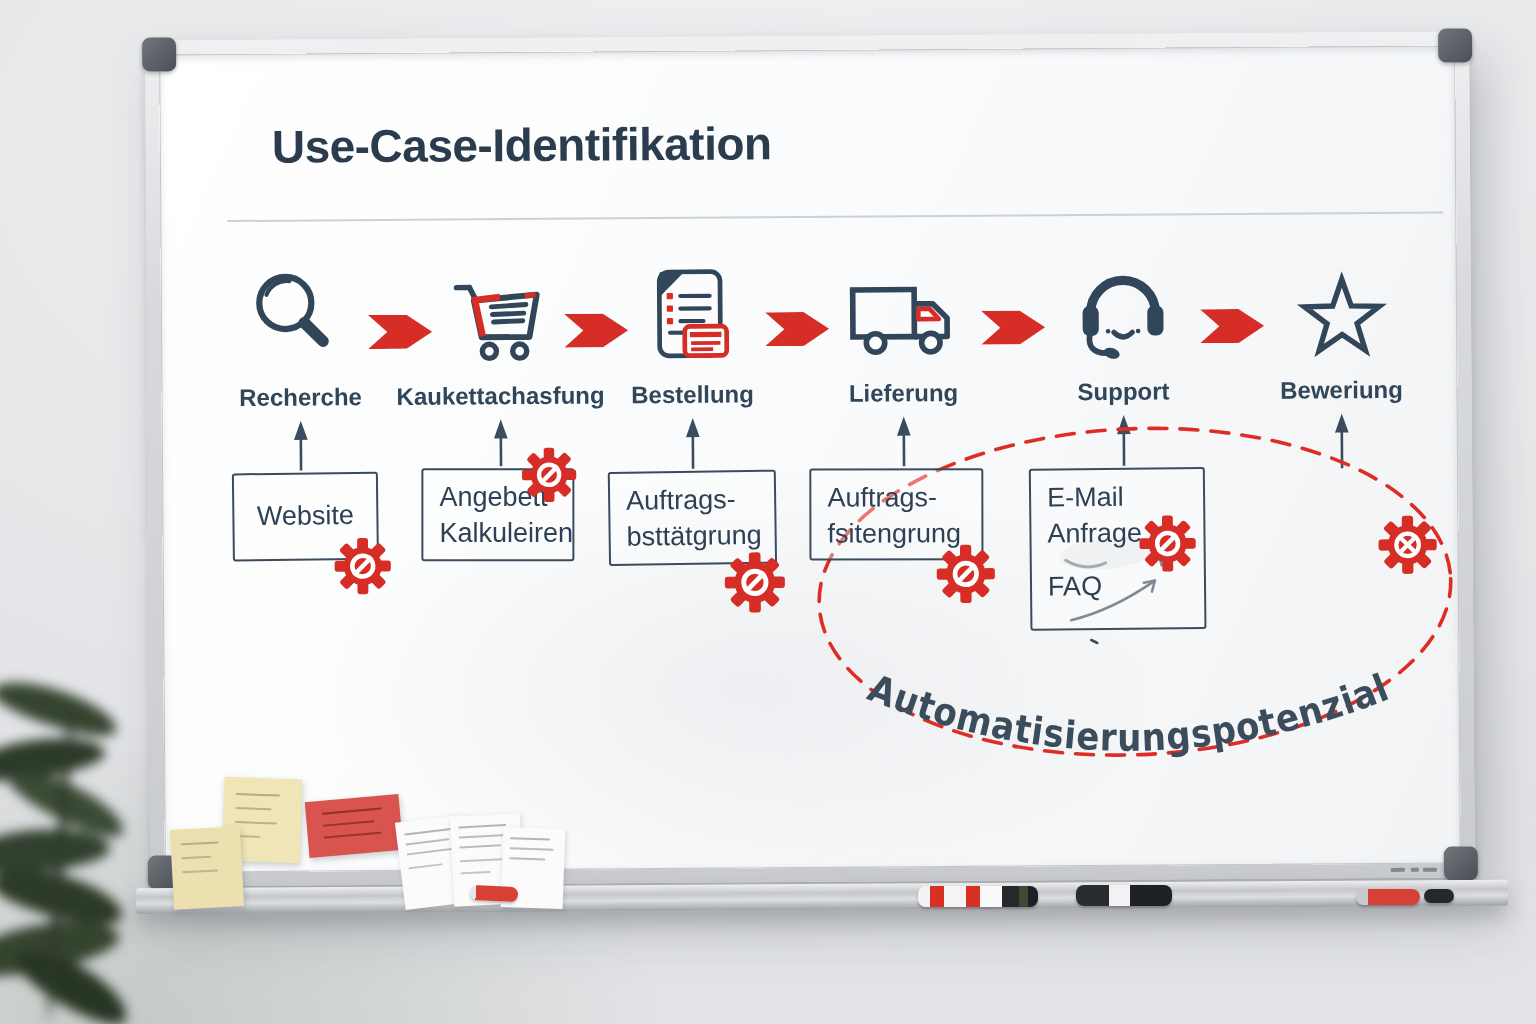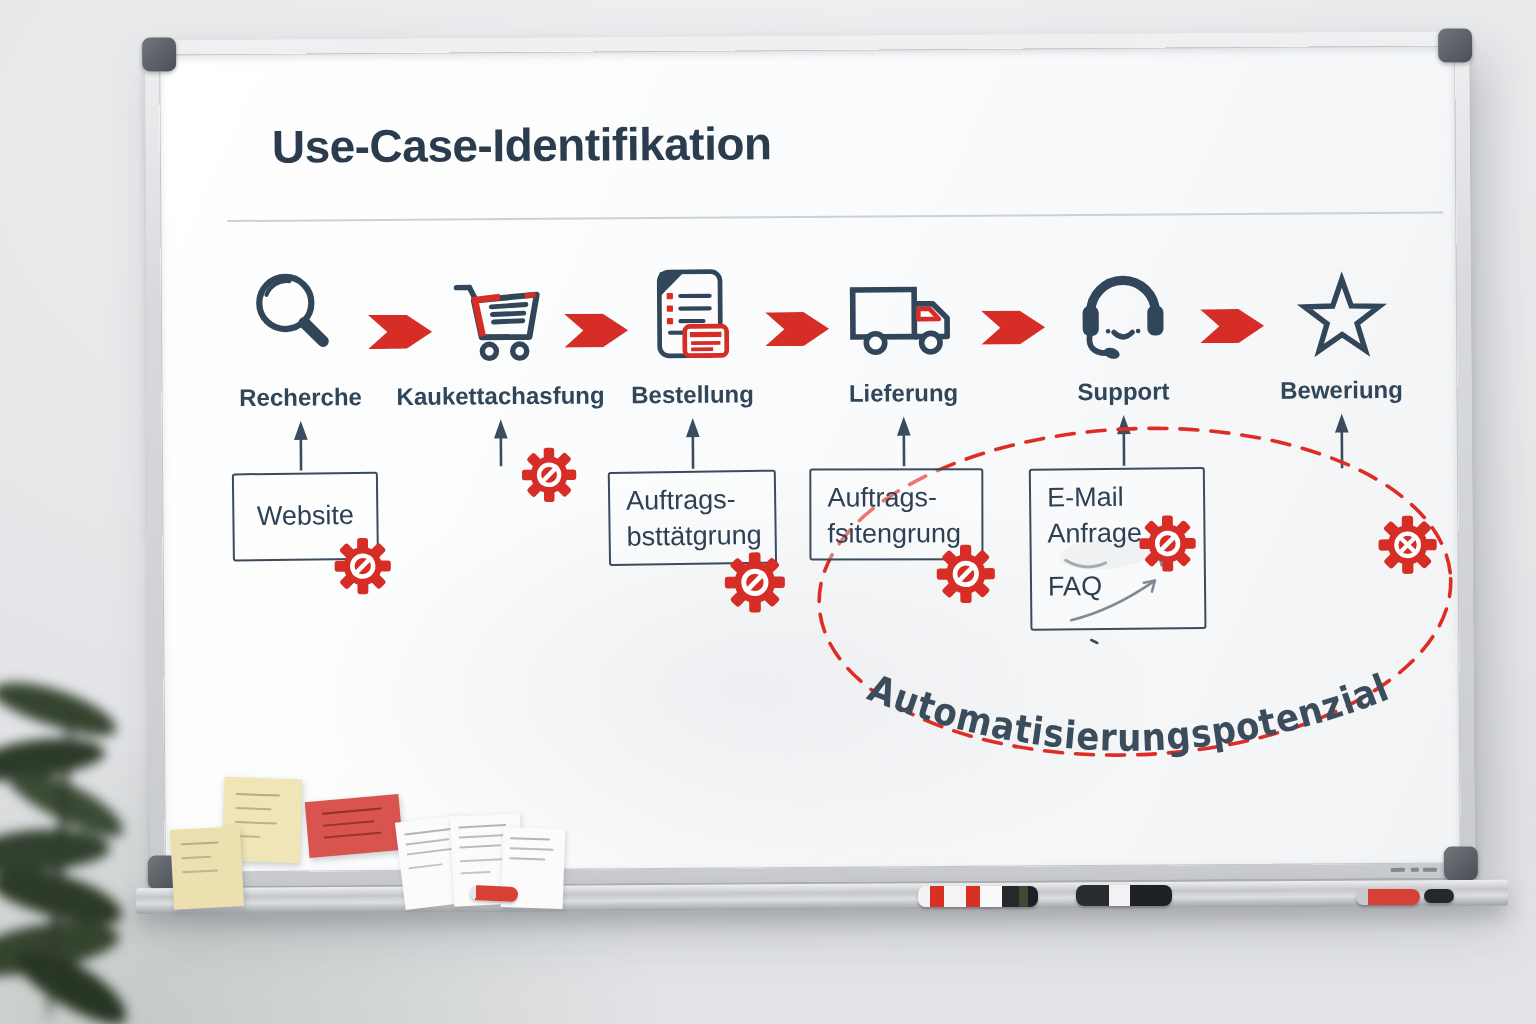--- a/index.html
+++ b/index.html
@@ -203,20 +203,24 @@
         <path id="atp-path" d="M 700 648 Q 962 756 1228 652" fill="none"></path>
         <text font-family="DejaVu Sans, sans-serif" font-size="38" font-weight="600" fill="#3b4d5d" letter-spacing="1">
           <textPath href="#atp-path" startOffset="2" textLength="540" lengthAdjust="spacingAndGlyphs">Automatisierungspotenzial</textPath>
         </text>
       </svg>
 
       <div class="pbox center" style="left:70px;top:419px;width:146px;height:88px;transform:rotate(-0.3deg)">
         <div class="pline">Website</div>
       </div>
 
+      <div class="pbox" style="left:259px;top:416px;width:153px;height:93px;transform:rotate(0.4deg)">
+        <div class="pline">Angebett</div>
+        <div class="pline">Kalkuleiren</div>
+      </div>
 
       <div class="pbox" style="left:446px;top:420px;width:168px;height:94px;transform:rotate(-0.4deg)">
         <div class="pline">Auftrags-</div>
         <div class="pline">bsttätgrung</div>
       </div>
 
       <div class="pbox" style="left:647px;top:419px;width:174px;height:92px;transform:rotate(0.3deg)">
         <div class="pline">Auftrags-</div>
         <div class="pline">fsitengrung</div>
       </div>

